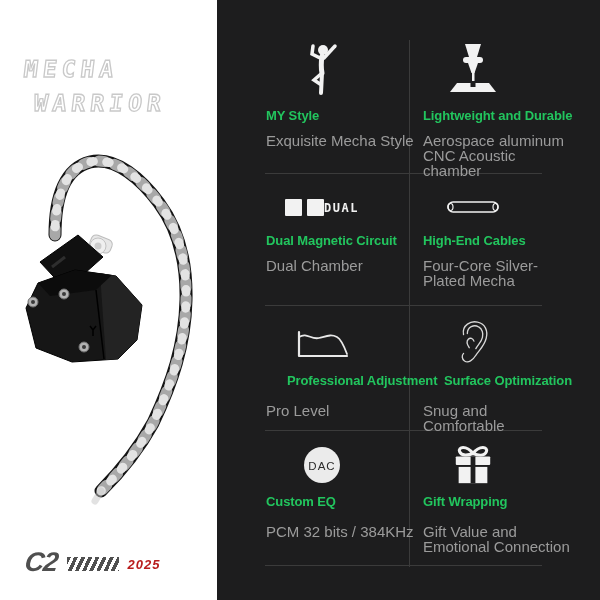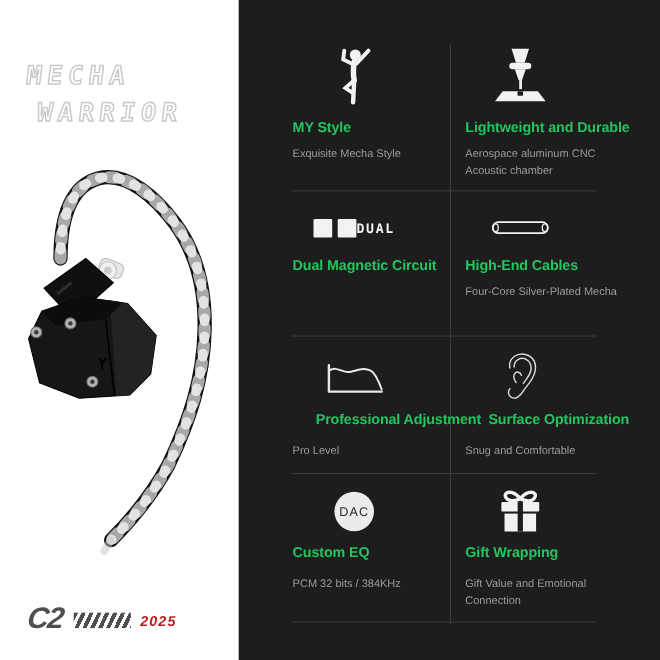--- a/index.html
+++ b/index.html
@@ -36,21 +36,21 @@
   .icon-box{display:flex;align-items:center;justify-content:center;width:100%;}
   .r1 .icon-box{margin-top:40px;height:58px;}
   .r2 .icon-box{margin-top:14px;height:40px;}
   .r3 .icon-box{margin-top:16px;height:44px;}
   .r4 .icon-box{margin-top:14px;height:42px;}
   .f-title{font-weight:bold;font-size:13px;color:#22c55e;letter-spacing:-0.1px;white-space:nowrap;line-height:16px;}
   .r1 .f-title{margin-top:10px;}
   .r2 .f-title{margin-top:6px;}
   .r3 .f-title{margin-top:8px;padding-left:21px;}
   .r4 .f-title{margin-top:8px;}
-  .f-desc{font-size:10px;color:#9b9b9b;line-height:15px;width:148px;}
+  .f-desc{font-size:15px;color:#9b9b9b;line-height:15px;width:148px;}
   .r1 .f-desc{margin-top:9px;}
   .r2 .f-desc{margin-top:9px;}
   .r3 .f-desc{margin-top:14px;}
   .r4 .f-desc{margin-top:14px;}
 
   .dual-wrap{display:flex;flex-direction:row;align-items:center;}
   .dual-squares{display:flex;gap:5px;}
   .dual-squares span{width:17px;height:17px;background:#f2f2f2;border-radius:1px;}
   .dual-label{margin-top:2px;font-family:"DejaVu Sans Mono",monospace;font-weight:bold;
     font-size:12px;color:#f2f2f2;letter-spacing:1.5px;}
@@ -160,20 +160,21 @@
         <div class="icon-box">
           <div class="dual-wrap">
             <div class="dual-squares">
                 <span></span>
                 <span></span>
               </div>
             <div class="dual-label">DUAL</div>
           </div>
         </div>
         <div class="f-title">Dual Magnetic Circuit</div>
+        <div class="f-desc">Dual Chamber</div>
       </div>
     </div>
 
     <div class="cell r2 col-r">
       <div class="inner">
         <div class="icon-box">
           <svg width="60" height="16" viewBox="0 0 60 16" fill="none" stroke="#f2f2f2">
             <rect x="5" y="3" width="50" height="10" rx="5" stroke-width="1.6"></rect>
             <ellipse cx="7.5" cy="8" rx="2.5" ry="3.5" stroke-width="1.2"></ellipse>
             <ellipse cx="52.5" cy="8" rx="2.5" ry="3.5" stroke-width="1.2"></ellipse>

